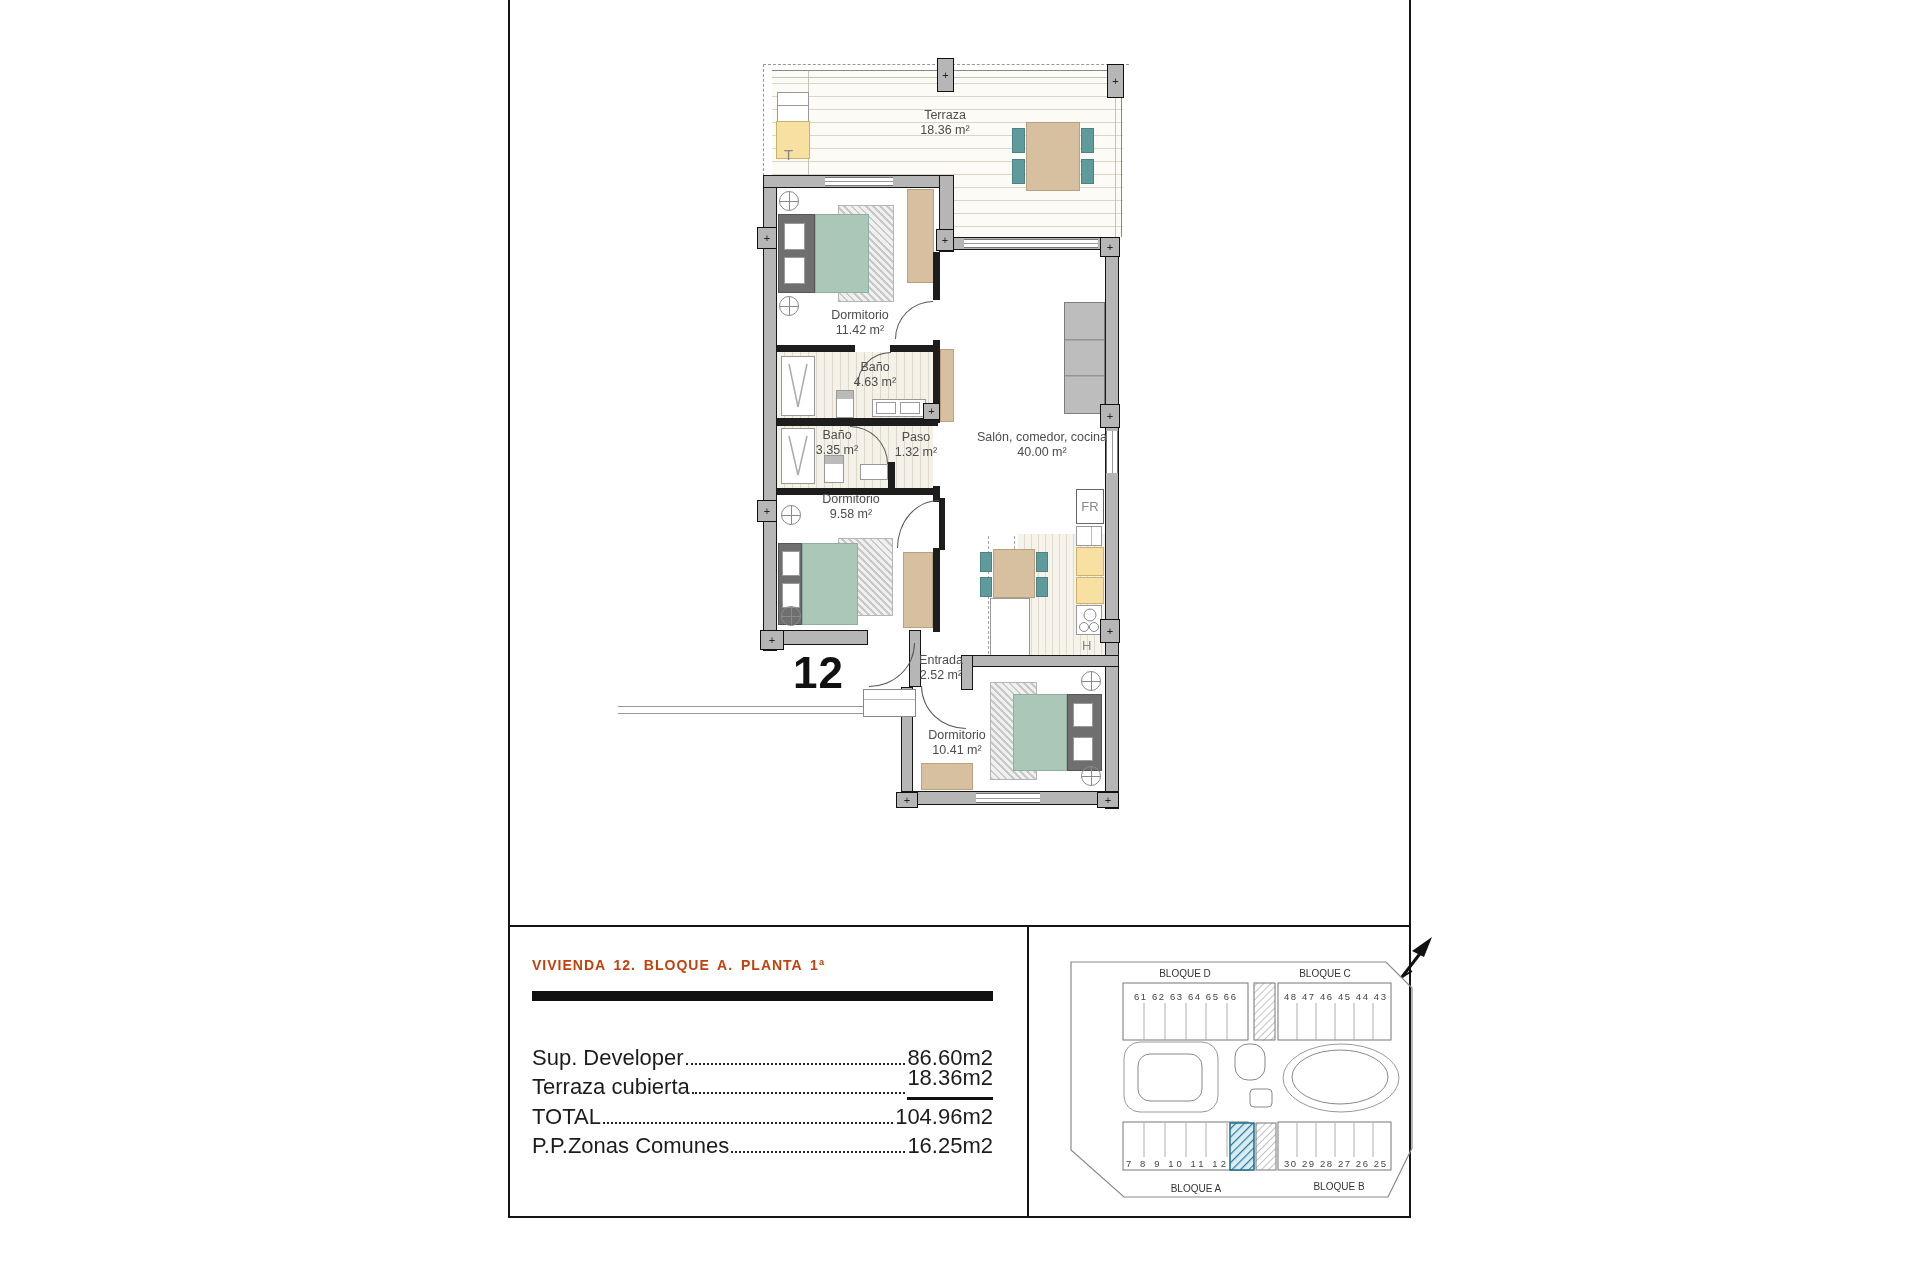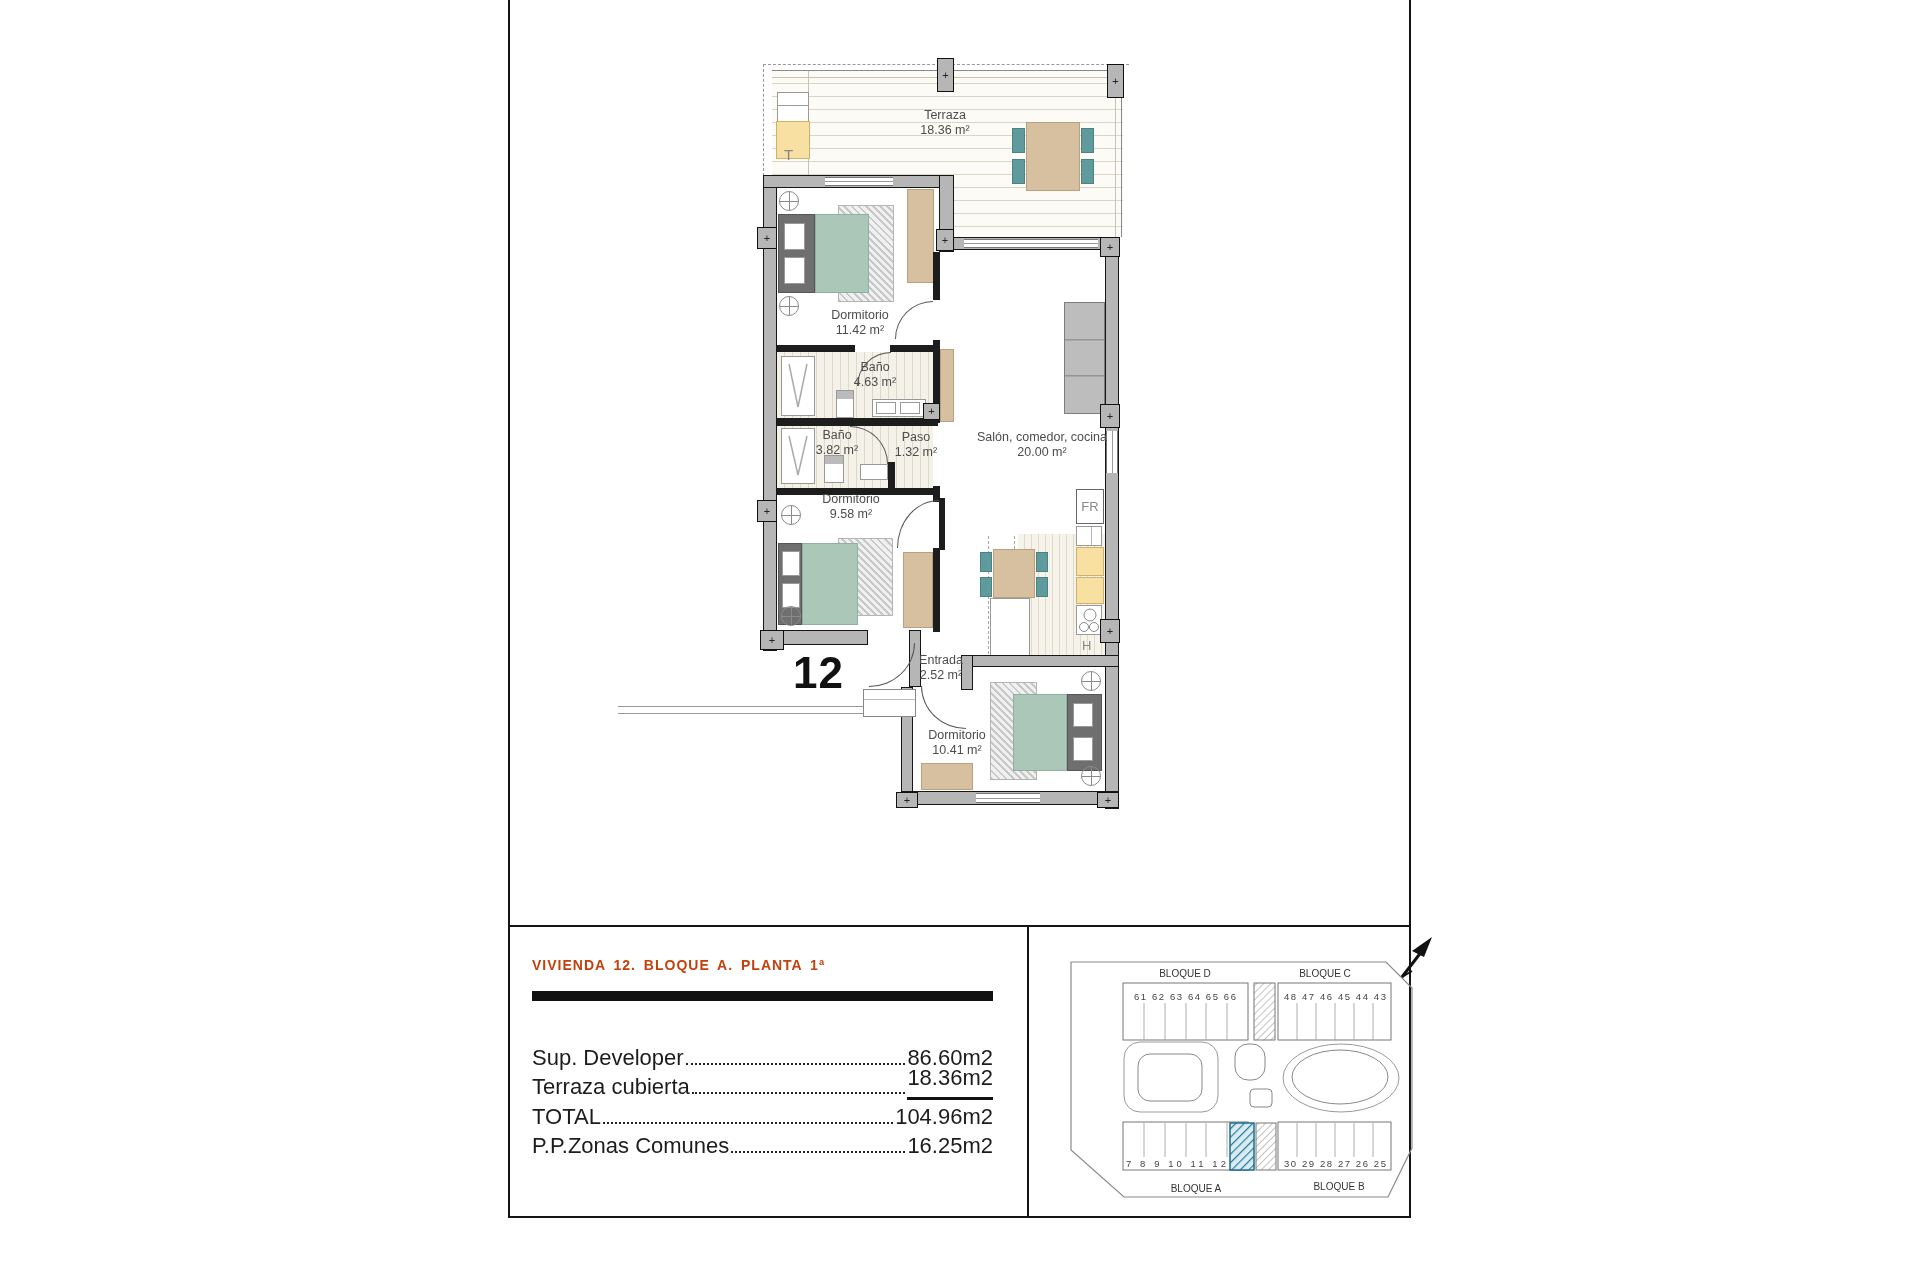--- a/index.html
+++ b/index.html
@@ -269,29 +269,29 @@
   <div class="rlabel" style="left:860px;top:308px;">
     <div>Dormitorio</div>
       <div>11.42 m²</div>
   </div>
   <div class="rlabel" style="left:875px;top:360px;">
     <div>Baño</div>
       <div>4.63 m²</div>
   </div>
   <div class="rlabel" style="left:837px;top:428px;">
     <div>Baño</div>
-      <div>3.82 m²</div>
+      <div>3.35 m²</div>
   </div>
   <div class="rlabel" style="left:916px;top:430px;">
     <div>Paso</div>
       <div>1.32 m²</div>
   </div>
   <div class="rlabel" style="left:1042px;top:430px;">
     <div>Salón, comedor, cocina</div>
-      <div>20.00 m²</div>
+      <div>40.00 m²</div>
   </div>
   <div class="rlabel" style="left:851px;top:492px;">
     <div>Dormitorio</div>
       <div>9.58 m²</div>
   </div>
   <div class="rlabel" style="left:941px;top:653px;">
     <div>Entrada</div>
       <div>2.52 m²</div>
   </div>
   <div class="rlabel" style="left:957px;top:728px;">

